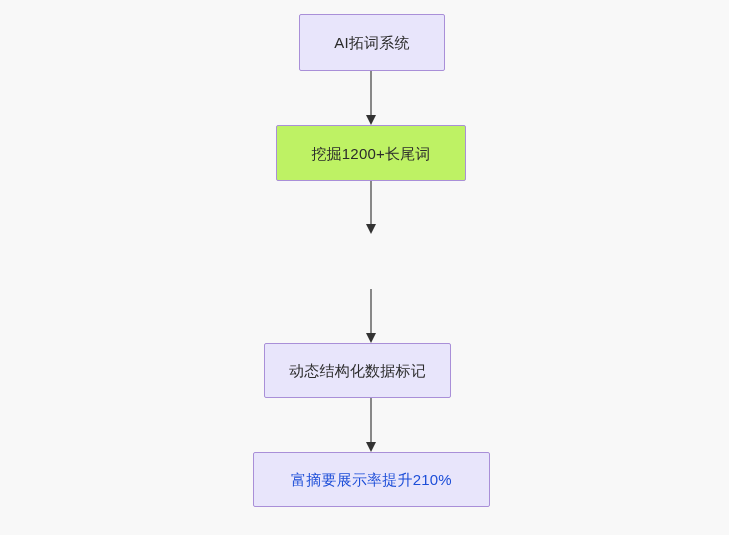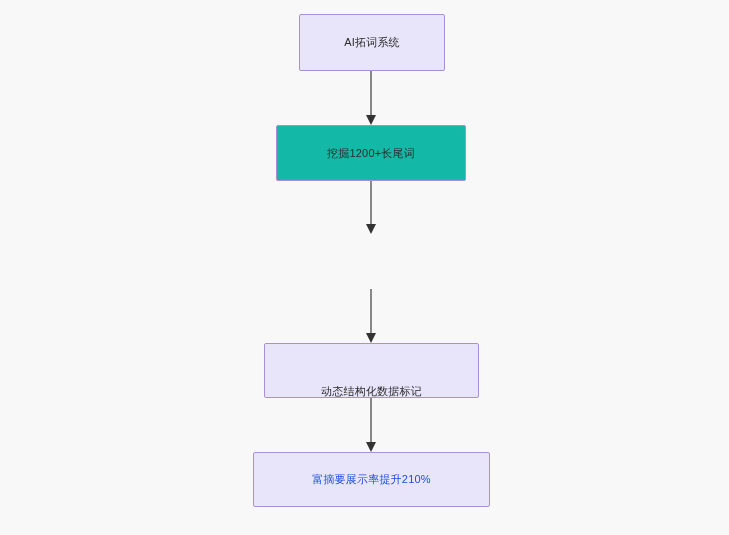--- a/index.html
+++ b/index.html
@@ -21,21 +21,21 @@
   .node {
     position: absolute;
     box-sizing: border-box;
     background: #e8e5fb;
     border: 1px solid #a98fd8;
     border-radius: 2px;
     display: flex;
     align-items: center;
     justify-content: center;
     color: #2b2b2b;
-    font-size: 11px;
+    font-size: 15px;
     line-height: 1;
     letter-spacing: 0.2px;
     white-space: nowrap;
   }
   .node-label {
     display: block;
   }
   .edge {
     position: absolute;
     width: 12px;
@@ -71,23 +71,23 @@
   <div class="edge" style="left: 365px; top: 398px;">
     <svg width="12" height="54" viewBox="0 0 12 54">
       <line x1="6" y1="0" x2="6" y2="47" stroke="#888888" stroke-width="2"></line>
       <polygon points="6,54 1,44 11,44" fill="#333333"></polygon>
     </svg>
   </div>
 
   <div class="node" style="left: 299px; top: 14px; width: 146px; height: 57px; background: rgb(232, 229, 251); border-color: rgb(169, 143, 216); color: rgb(43, 43, 43);">
     <span class="node-label">AI拓词系统</span>
   </div>
-  <div class="node" style="left: 276px; top: 125px; width: 190px; height: 56px; background: #14b8a6; border-color: rgb(169, 143, 216); color: rgb(43, 43, 43);">
+  <div class="node" style="left: 276px; top: 125px; width: 190px; height: 56px; background: #bef264; border-color: rgb(169, 143, 216); color: rgb(43, 43, 43);">
     <span class="node-label">挖掘1200+长尾词</span>
   </div>
-  <div class="node" style="left: 264px; top: 343px; width: 215px; height: 55px; background: rgb(232, 229, 251); border-color: rgb(169, 143, 216); color: rgb(43, 43, 43); align-items: flex-end;">
+  <div class="node" style="left: 264px; top: 343px; width: 187px; height: 55px; background: rgb(232, 229, 251); border-color: rgb(169, 143, 216); color: rgb(43, 43, 43);">
     <span class="node-label">动态结构化数据标记</span>
   </div>
   <div class="node" style="left: 253px; top: 452px; width: 237px; height: 55px; background: rgb(232, 229, 251); border-color: rgb(169, 143, 216); color: #1d4ed8;">
     <span class="node-label">富摘要展示率提升210%</span>
   </div>
 
 </div>
 
 </body></html>

